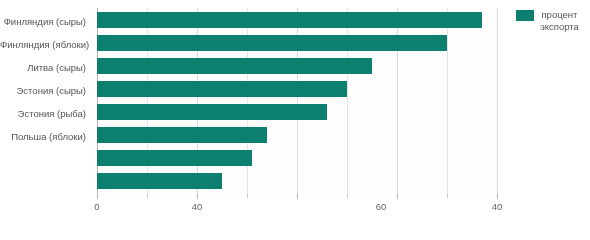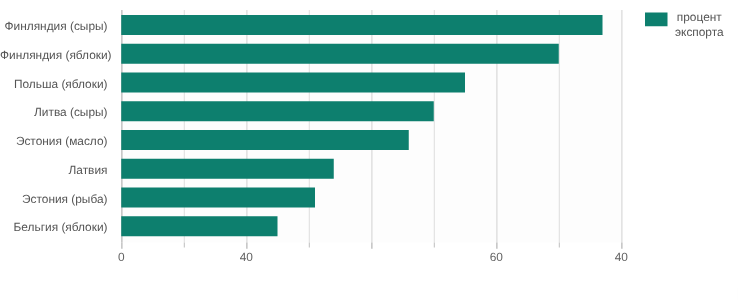--- a/index.html
+++ b/index.html
@@ -139,26 +139,24 @@
   }
 </style>
 </head>
 <body>
 
 <div id="chart-root">
 
   <div class="cat-labels">
       <div class="cat-label">Финляндия (сыры)</div>
       <div class="cat-label">Финляндия (яблоки)</div>
+      <div class="cat-label">Литва (сыры)</div>
+      <div class="cat-label">Эстония (сыры)</div>
+      <div class="cat-label">Эстония (рыба)</div>
       <div class="cat-label">Польша (яблоки)</div>
-      <div class="cat-label">Литва (сыры)</div>
-      <div class="cat-label">Эстония (масло)</div>
-      <div class="cat-label">Латвия</div>
-      <div class="cat-label">Эстония (рыба)</div>
-      <div class="cat-label">Бельгия (яблоки)</div>
     </div>
 
   <div class="plot">
     <div class="plot-bg"></div>
     <div class="gridlines">
         <div class="gridline" style="left: 50px;"></div>
         <div class="gridline major" style="left: 100px;"></div>
         <div class="gridline" style="left: 150px;"></div>
         <div class="gridline major" style="left: 200px;"></div>
         <div class="gridline" style="left: 250px;"></div>
@@ -201,21 +199,21 @@
       <div class="tick" style="left: 100px;"></div>
       <div class="tick minor" style="left: 150px;"></div>
       <div class="tick" style="left: 200px;"></div>
       <div class="tick minor" style="left: 250px;"></div>
       <div class="tick" style="left: 300px;"></div>
       <div class="tick minor" style="left: 350px;"></div>
       <div class="tick" style="left: 400px;"></div>
       <div class="tick-label" style="left: 0px;">0</div>
       <div class="tick-label" style="left: 100px;">40</div>
       <div class="tick-label" style="left: 200px; margin-top: 40px;">40</div>
-      <div class="tick-label" style="left: 300px;">60</div>
+      <div class="tick-label" style="left: 284px;">60</div>
       <div class="tick-label" style="left: 400px;">40</div>
     </div>
 
   <div class="legend">
     <span class="legend-swatch"></span>
     <span class="legend-text">
       <span>процент</span><br>
       <span>экспорта</span>
     </span>
   </div>

